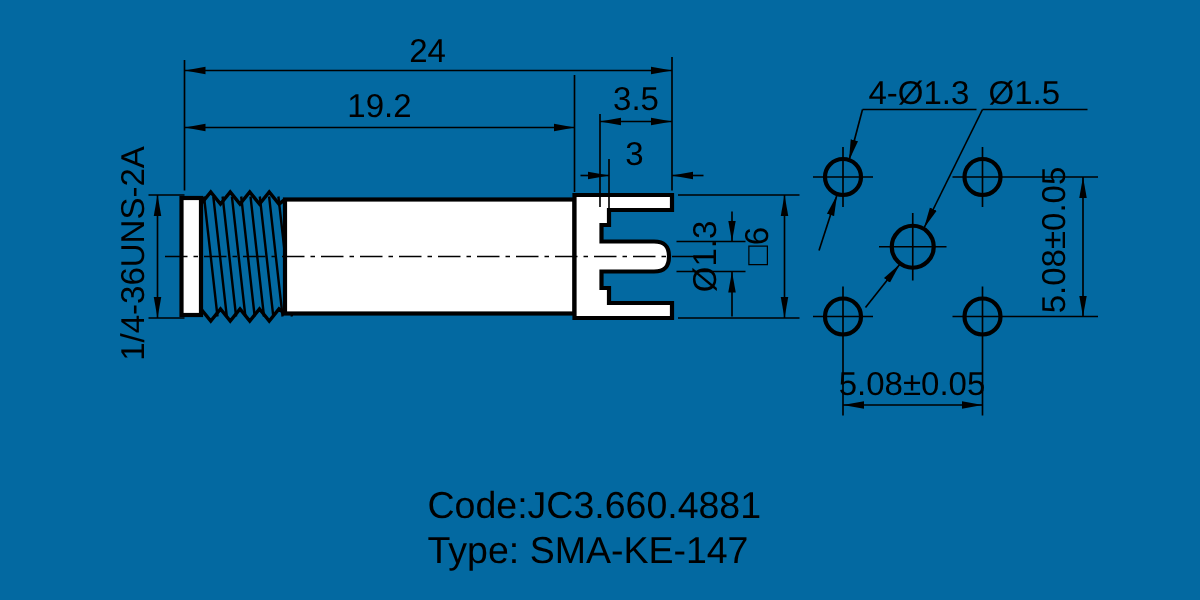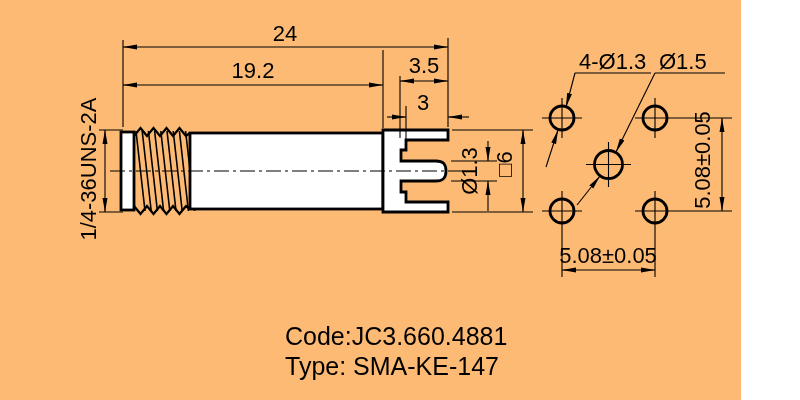--- a/index.html
+++ b/index.html
@@ -1,16 +1,16 @@
 <!DOCTYPE html>
 <html><head>
 <meta charset="utf-8">
 <style>
   html,body{margin:0;padding:0;background:#ffffff;}
-  #stage{position:relative;width:741px;height:400px;background:#fdba74;overflow:hidden;
+  #stage{position:relative;width:800px;height:400px;background:#0369a1;overflow:hidden;
          font-family:"Liberation Sans","DejaVu Sans",sans-serif;}
   svg{position:absolute;left:0;top:0;}
   .thick{fill:none;stroke:#000;stroke-width:2.8;stroke-linejoin:miter;}
   .thickfill{fill:#fff;stroke:#000;stroke-width:2.8;stroke-linejoin:miter;}
   .zig{fill:none;stroke:#000;stroke-width:2.3;stroke-linejoin:miter;}
   .flank{fill:none;stroke:#000;stroke-width:1.6;}
   .thin{fill:none;stroke:#000;stroke-width:1.1;}
   .cl{fill:none;stroke:#000;stroke-width:1.1;stroke-dasharray:15 4 3 4;}
   .dimtext{font-size:22px;fill:#000;}
   .foot{font-size:25px;fill:#000;}

